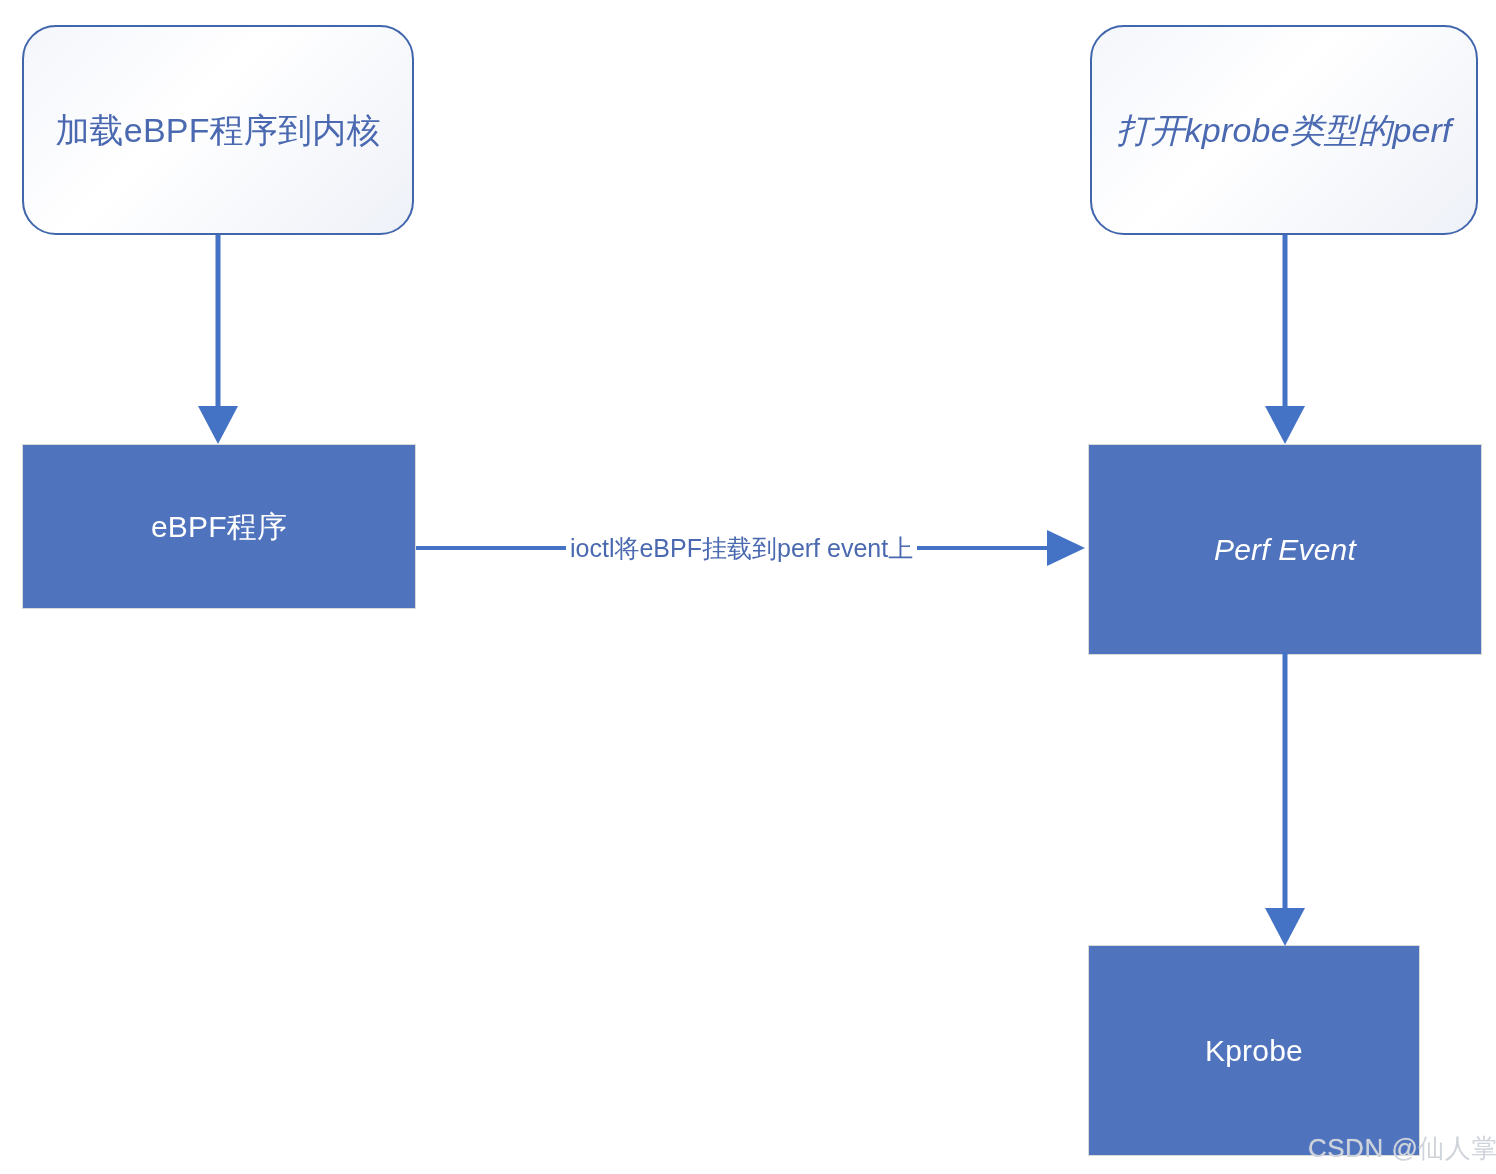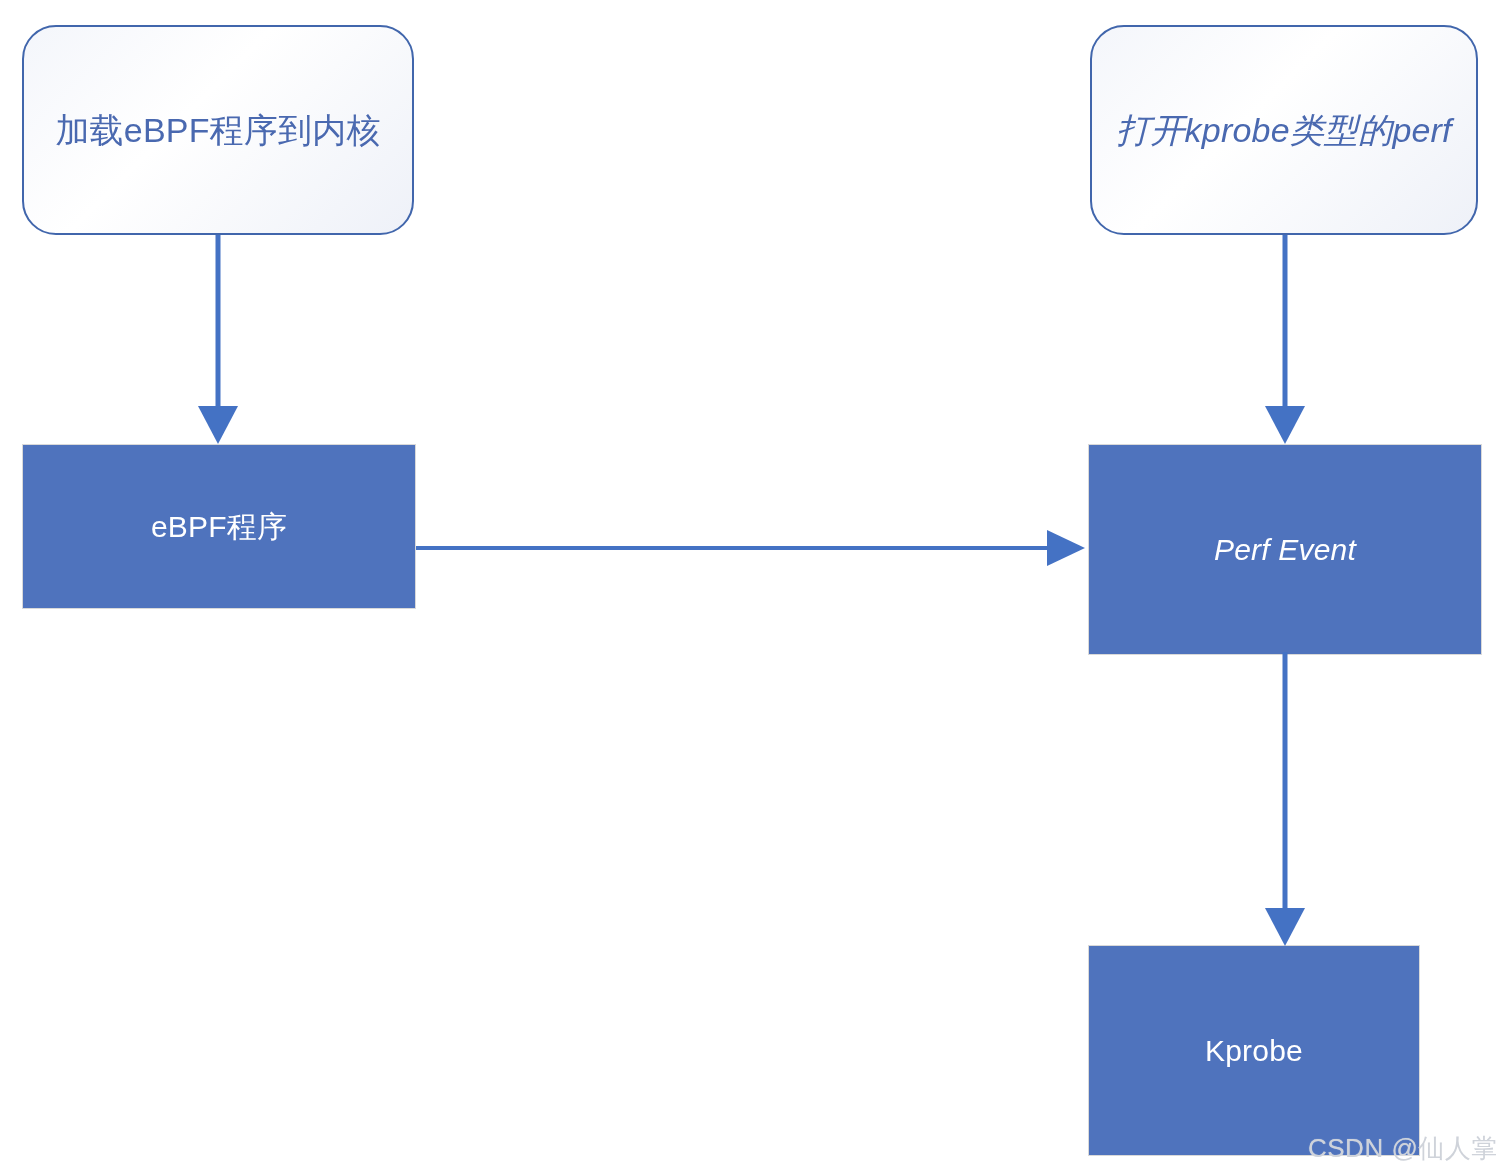--- a/index.html
+++ b/index.html
@@ -117,20 +117,21 @@
       <polygon points="28,214 8,176 48,176" fill="#4472c4"></polygon>
     </svg>
   </div>
 
   <div class="conn" style="left:416px; top:528px; width:672px; height:40px;">
     <svg width="672" height="40" viewBox="0 0 672 40">
       <line x1="0" y1="20" x2="645" y2="20" stroke="#4472c4" stroke-width="4"></line>
       <polygon points="669,20 631,2 631,38" fill="#4472c4"></polygon>
     </svg>
   </div>
+  <div class="edge-label" style="left:566px; top:536px;">ioctl将eBPF挂载到perf event上</div>
 
   <div class="conn" style="left:1257px; top:650px; width:60px; height:300px;">
     <svg width="60" height="300" viewBox="0 0 60 300">
       <line x1="28" y1="2" x2="28" y2="272" stroke="#4472c4" stroke-width="5"></line>
       <polygon points="28,296 8,258 48,258" fill="#4472c4"></polygon>
     </svg>
   </div>
 
   <div class="watermark" style="left:1308px; top:1131px;">CSDN @仙人掌开叉</div>
 

